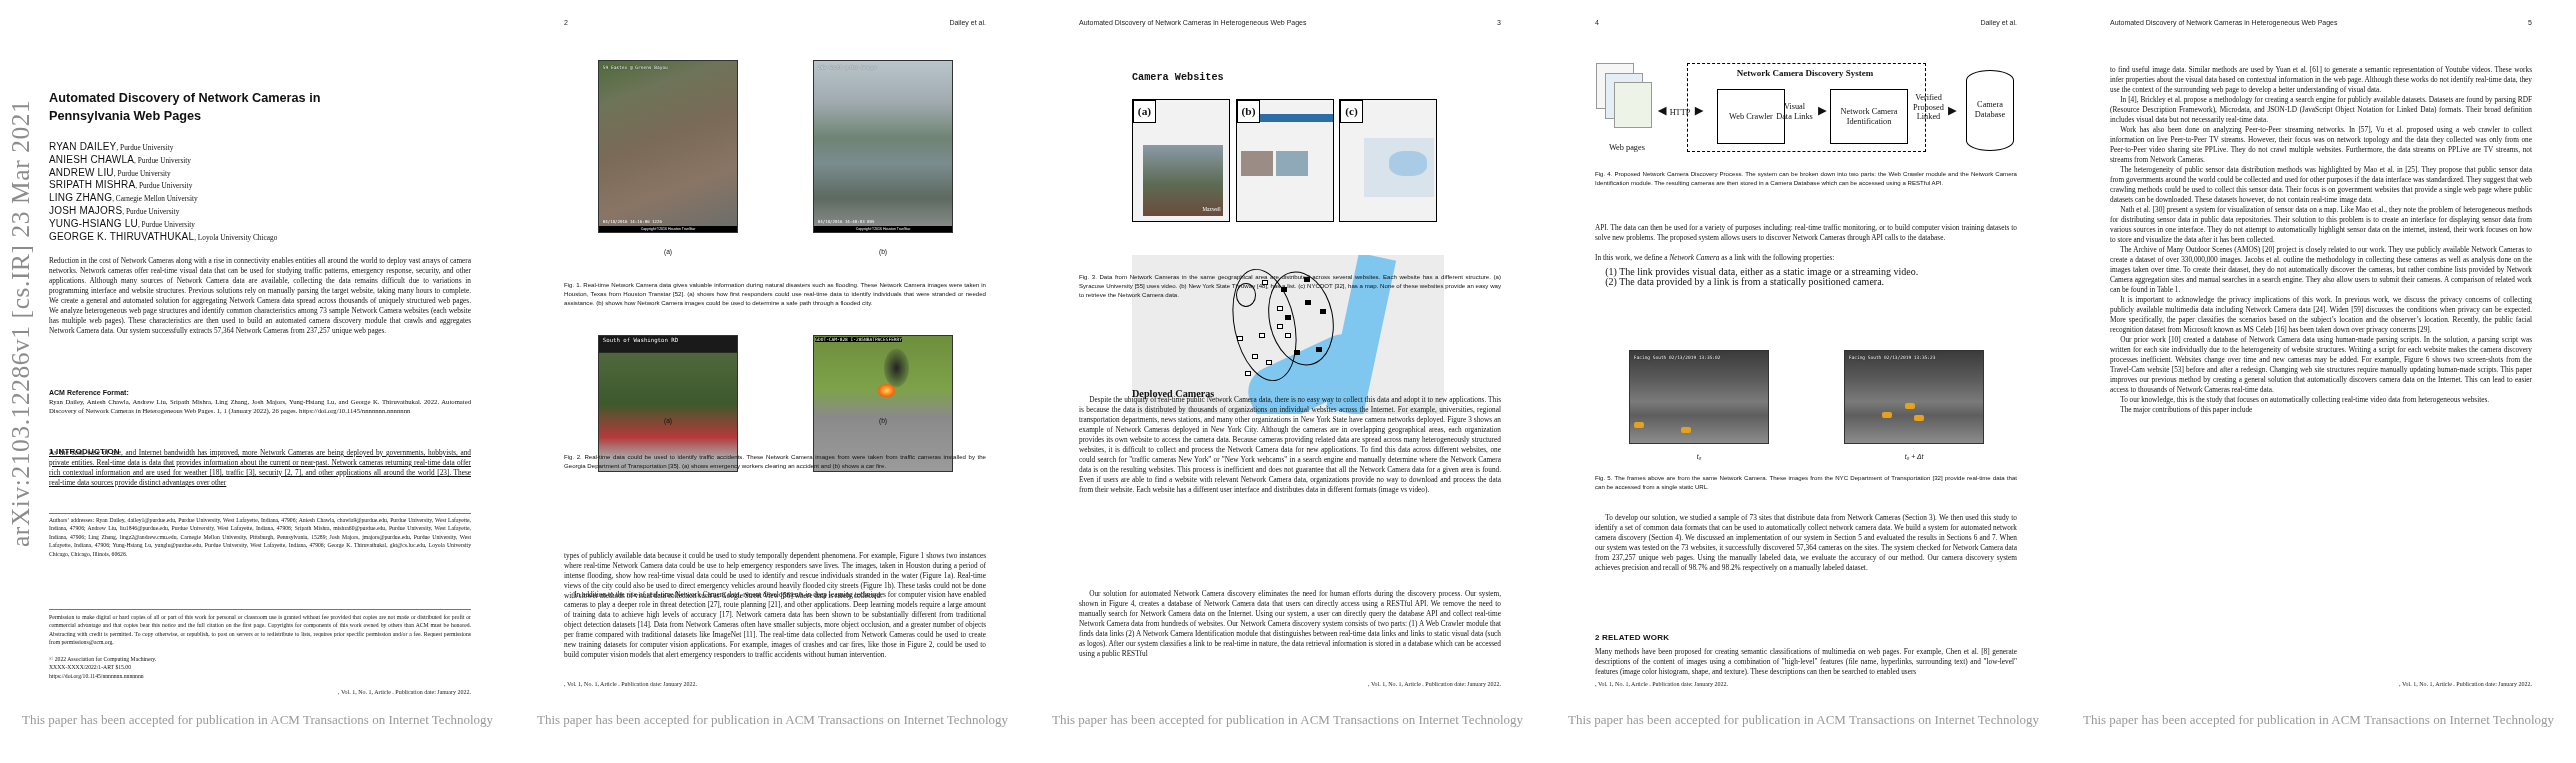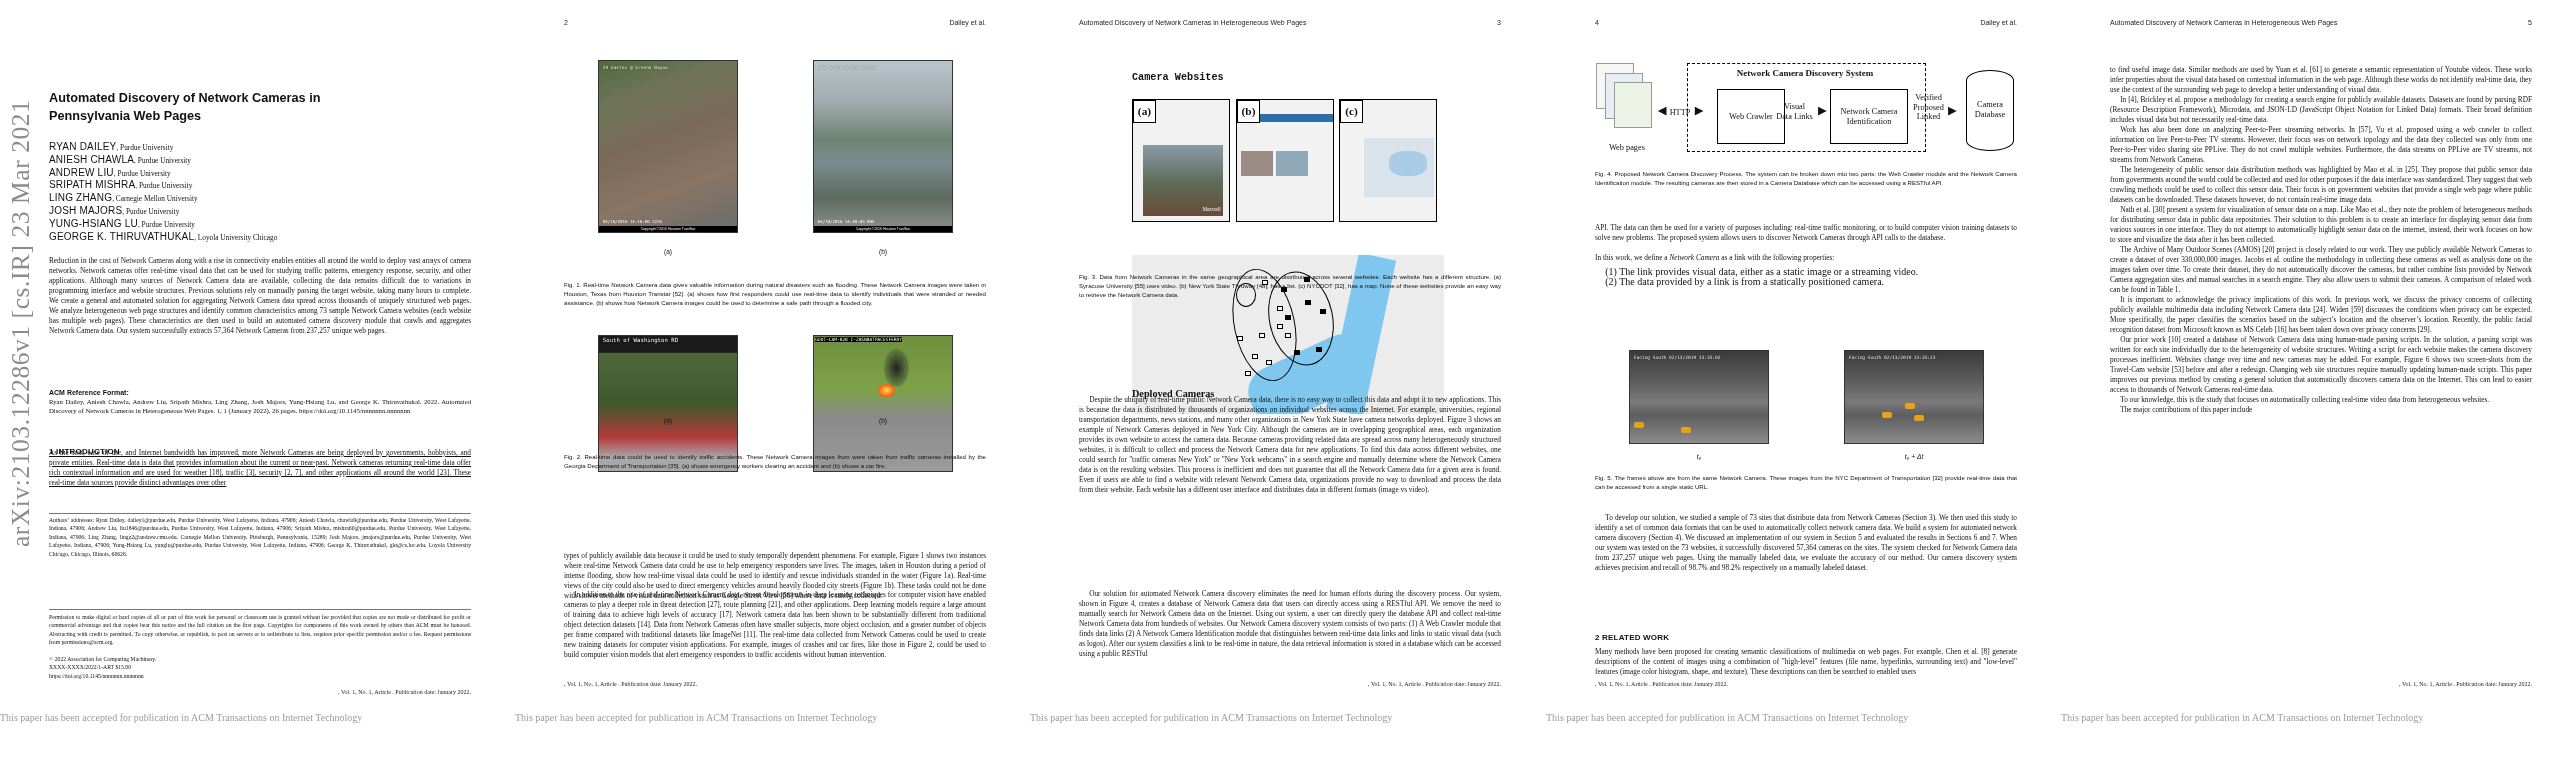--- a/index.html
+++ b/index.html
@@ -9,21 +9,21 @@
   .p1 { left: 0; } .p2 { left: 515px; } .p3 { left: 1030px; } .p4 { left: 1546px; } .p5 { left: 2061px; }
   .content { position: absolute; left: 49px; width: 422px; top: 0; }
   .running { position: absolute; top: 19px; left: 49px; width: 422px; display: flex; justify-content: space-between;
     font-family: "Liberation Sans", "DejaVu Sans", sans-serif; font-size: 7px; color: #222; }
   .sans { font-family: "Liberation Sans", "DejaVu Sans", sans-serif; }
   p.body { font-size: 7.3px; line-height: 10px; text-align: justify; }
   p.body.indent { text-indent: 10.2px; }
   .caption { font-family: "Liberation Sans", "DejaVu Sans", sans-serif; font-size: 6.1px; line-height: 9px; text-align: justify; color: #111; }
   .footer-date { position: absolute; top: 681px; font-size: 6px; color: #222; }
   .footer-date.right { right: 44px; } .footer-date.left { left: 49px; }
-  .accepted { position: absolute; top: 712px; left: 0; width: 515px; font-size: 10px; color: #9a9a9a; }
+  .accepted { position: absolute; top: 712px; left: 0; width: 515px; text-align: center; font-size: 13px; color: #9a9a9a; }
   .arxiv { position: absolute; left: 6.4px; top: 331px; width: 25.4px; height: 0; }
   .arxiv span { position: absolute; transform: rotate(-90deg); transform-origin: left top; white-space: nowrap;
     font-family: "Liberation Serif", serif; font-size: 25.4px; color: #8c8c8c; top: 216px; left: 0; letter-spacing: 0.6px; }
   .title { position: absolute; top: 89px; font-family: "Liberation Sans", "DejaVu Sans", sans-serif; font-weight: bold; font-size: 12.7px; line-height: 18.4px; }
   .authors { position: absolute; top: 141px; font-size: 7.3px; line-height: 11.8px; }
   .authors .nm { font-family: "Liberation Sans", "DejaVu Sans", sans-serif; font-size: 10px; letter-spacing: 0.2px; }
   .abstract { position: absolute; top: 256px; width: 422px; font-size: 6.7px; line-height: 9px; }
   .acm-ref { position: absolute; top: 388px; width: 422px; font-size: 6.7px; line-height: 9px; }
   .acm-ref b { font-size: 7px; }
   .section-h { font-family: "Liberation Sans", "DejaVu Sans", sans-serif; font-weight: bold; font-size: 8px; letter-spacing: 0.2px; }

